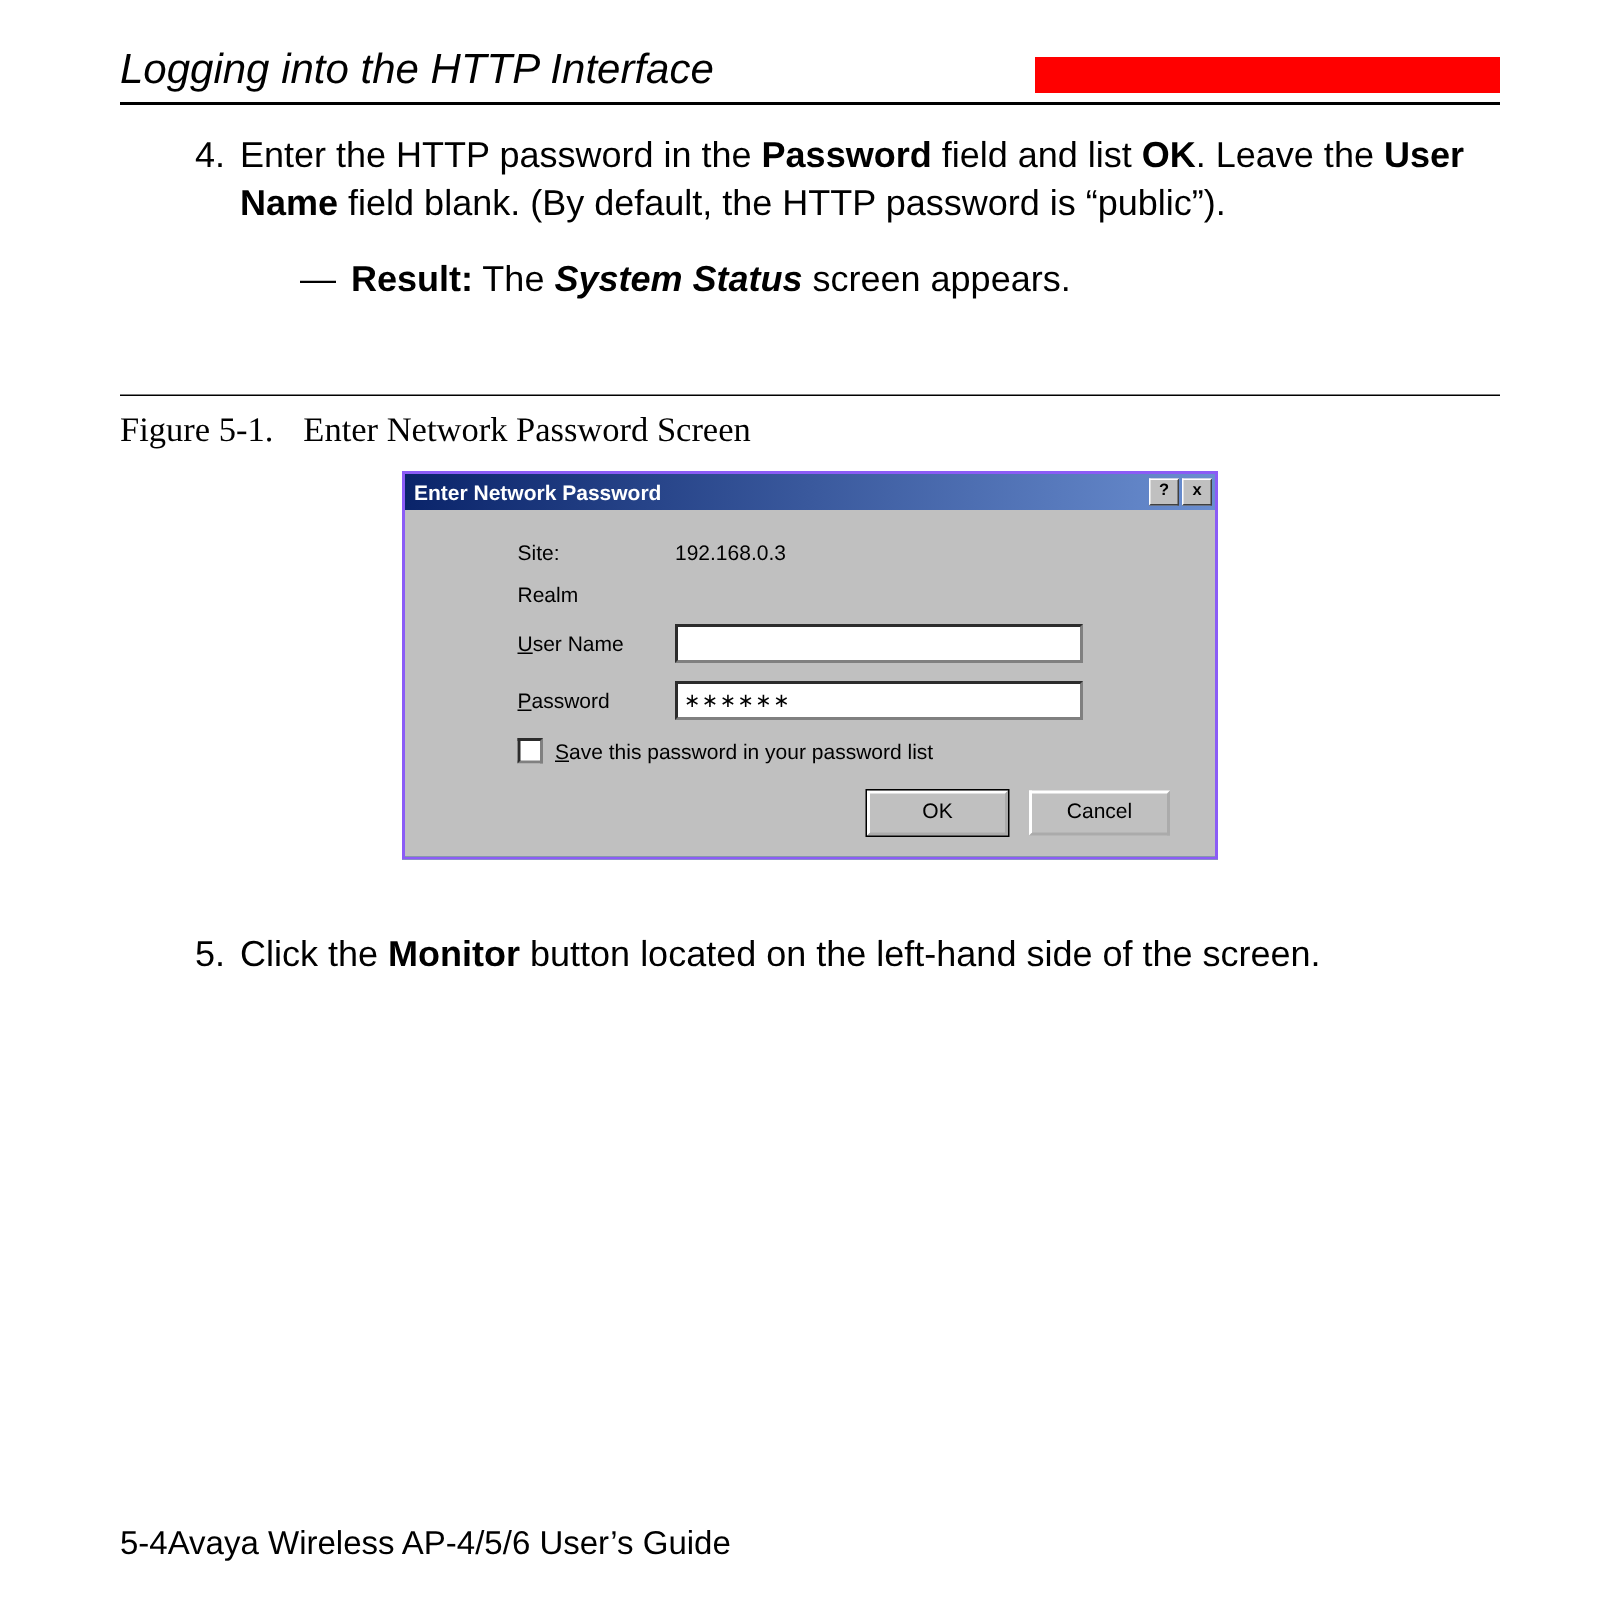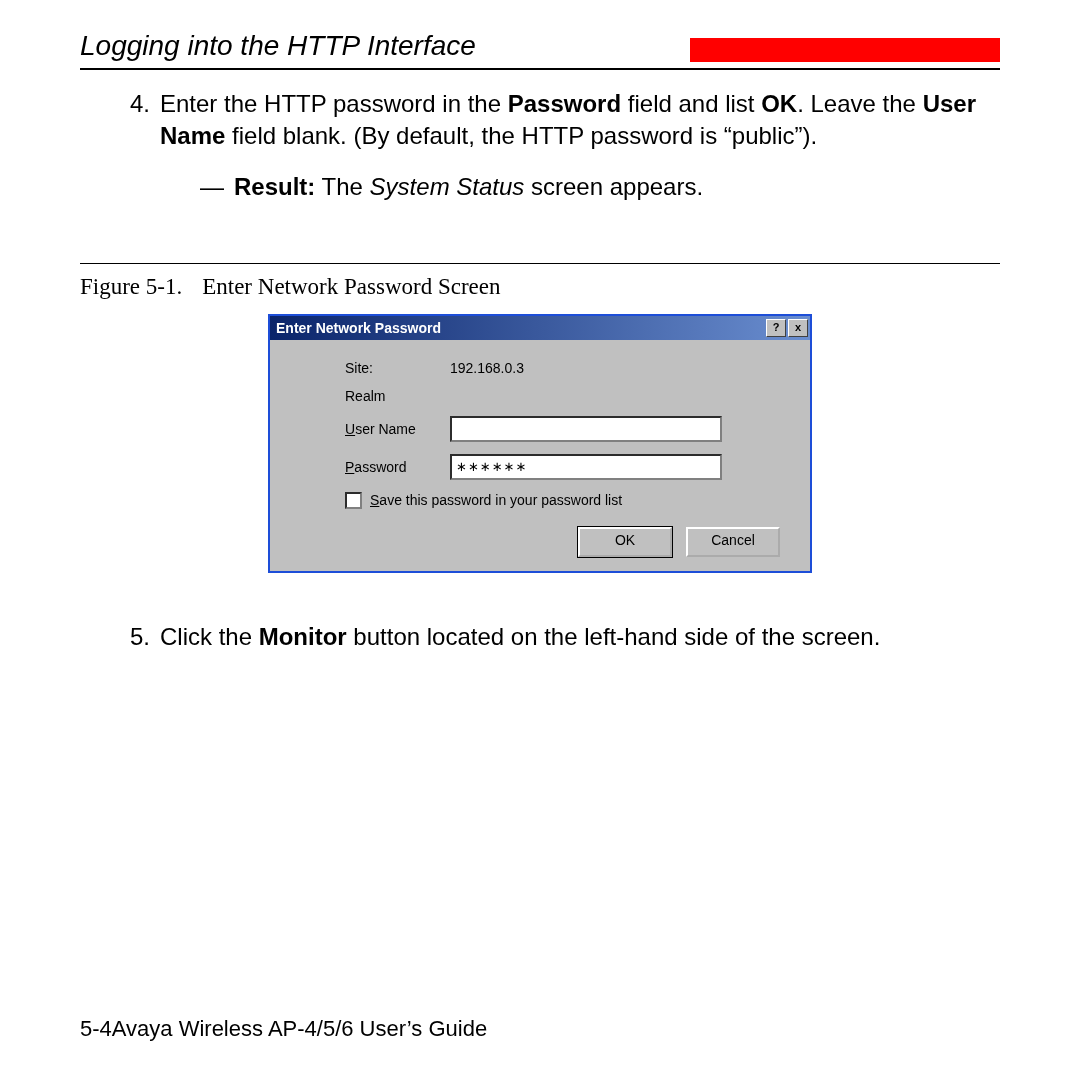--- a/index.html
+++ b/index.html
@@ -10,40 +10,40 @@
   .content{padding:10px 80px 0 80px;font-size:24px;line-height:1.35}
   .step{display:flex;margin:8px 0 0 35px}
   .step-num{width:35px;text-align:right;margin-right:10px}
   .step-body{flex:1}
   .result-row{margin:18px 0 0 120px;display:flex}
   .dash{margin-right:10px}
   .fig-rule{margin:60px 80px 10px 80px;border:none;border-top:1px solid #000}
   .fig-cap{padding:0 80px;font-family:Georgia,'Book Antiqua',serif;font-size:23px;font-weight:normal}
   .fig-cap .gap{display:inline-block;width:20px}
   .dialog-wrap{display:flex;justify-content:center;margin:14px 0 30px 0}
-  .dialog{width:540px;border:2px solid #1d4ed8;font-family:Tahoma,Arial,sans-serif;font-size:14px;background:#15803d}
+  .dialog{width:540px;border:2px solid #8b5cf6;font-family:Tahoma,Arial,sans-serif;font-size:14px;background:#15803d}
   .titlebar{background:linear-gradient(to right,#0a246a,#6a8ed0);color:#fff;font-weight:bold;display:flex;align-items:center;height:24px;padding:0 2px 0 6px}
   .title-txt{flex:1}
   .tbtn{width:18px;height:16px;background:#c0c0c0;border:1px solid #fff;border-right-color:#404040;border-bottom-color:#404040;color:#000;font-size:11px;font-weight:bold;text-align:center;line-height:14px;margin-left:2px}
   .dbody{background:#c0c0c0;padding:20px 20px 14px 20px}
   .drow{display:flex;align-items:center;margin-bottom:12px}
   .icon-cell{width:55px;display:flex;justify-content:center}
   .instr{flex:1}
   .label-col{width:105px;padding-left:55px}
   .val-col{flex:1}
   .txtfield{width:260px;height:22px;background:#fff;border:2px inset #808080;padding:0 4px;font-size:13px;line-height:22px;letter-spacing:1px}
-  .chkrow{display:flex;margin:6px 0 18px 55px}
+  .chkrow{display:flex;align-items:center;margin:6px 0 18px 55px}
   .chk{width:13px;height:13px;background:#fff;border:2px inset #808080;margin-right:8px}
   .btnrow{display:flex;justify-content:flex-end;gap:14px;padding-right:10px}
   .btn{width:90px;height:26px;background:#c0c0c0;border:2px outset #fff;font-size:14px;text-align:center;line-height:22px}
   .btn.default{outline:1px solid #000}
   .ul{text-decoration:underline}
   .footer{position:absolute;bottom:38px;left:80px;right:80px;display:flex;justify-content:flex-start;font-size:22px}
   b{font-weight:bold}
-  i.b{font-weight:normal;font-style:italic}
+  i.b{font-weight:bold;font-style:italic}
 </style>
 </head>
 <body>
 
 <div class="header-row">
   <div class="header-title">Logging into the HTTP Interface</div>
   <div class="red-bar"></div>
 </div>
 <hr class="header-rule">
 

